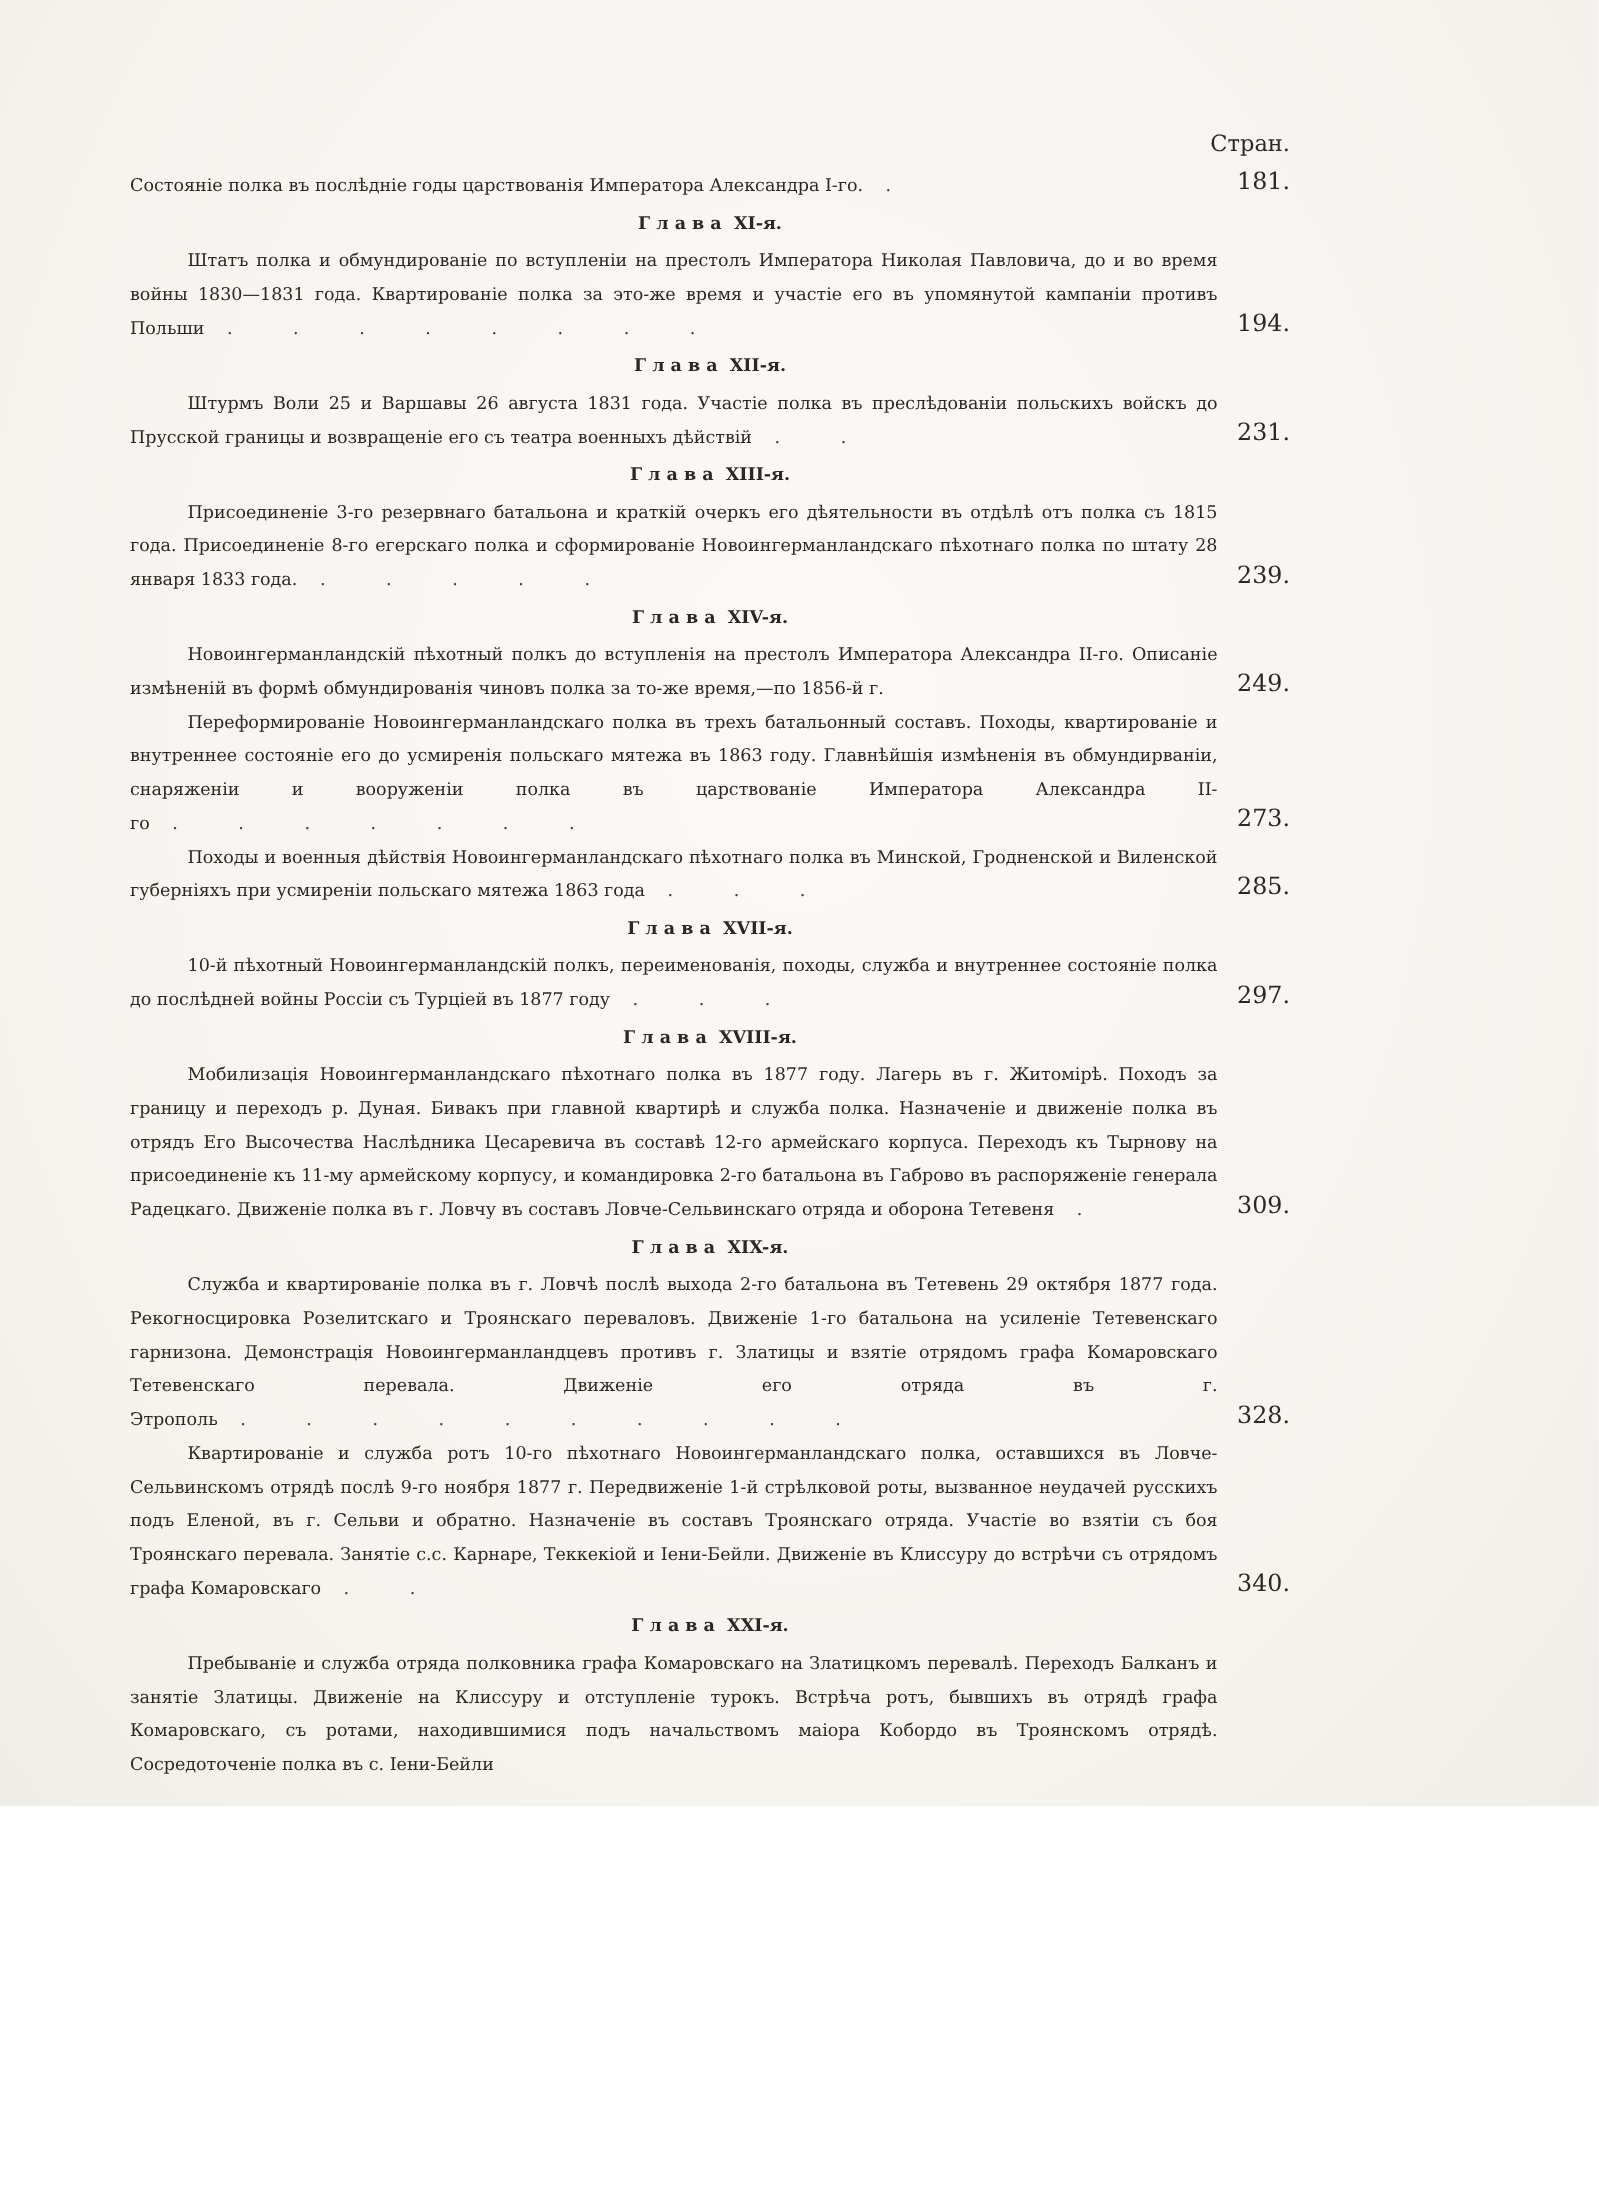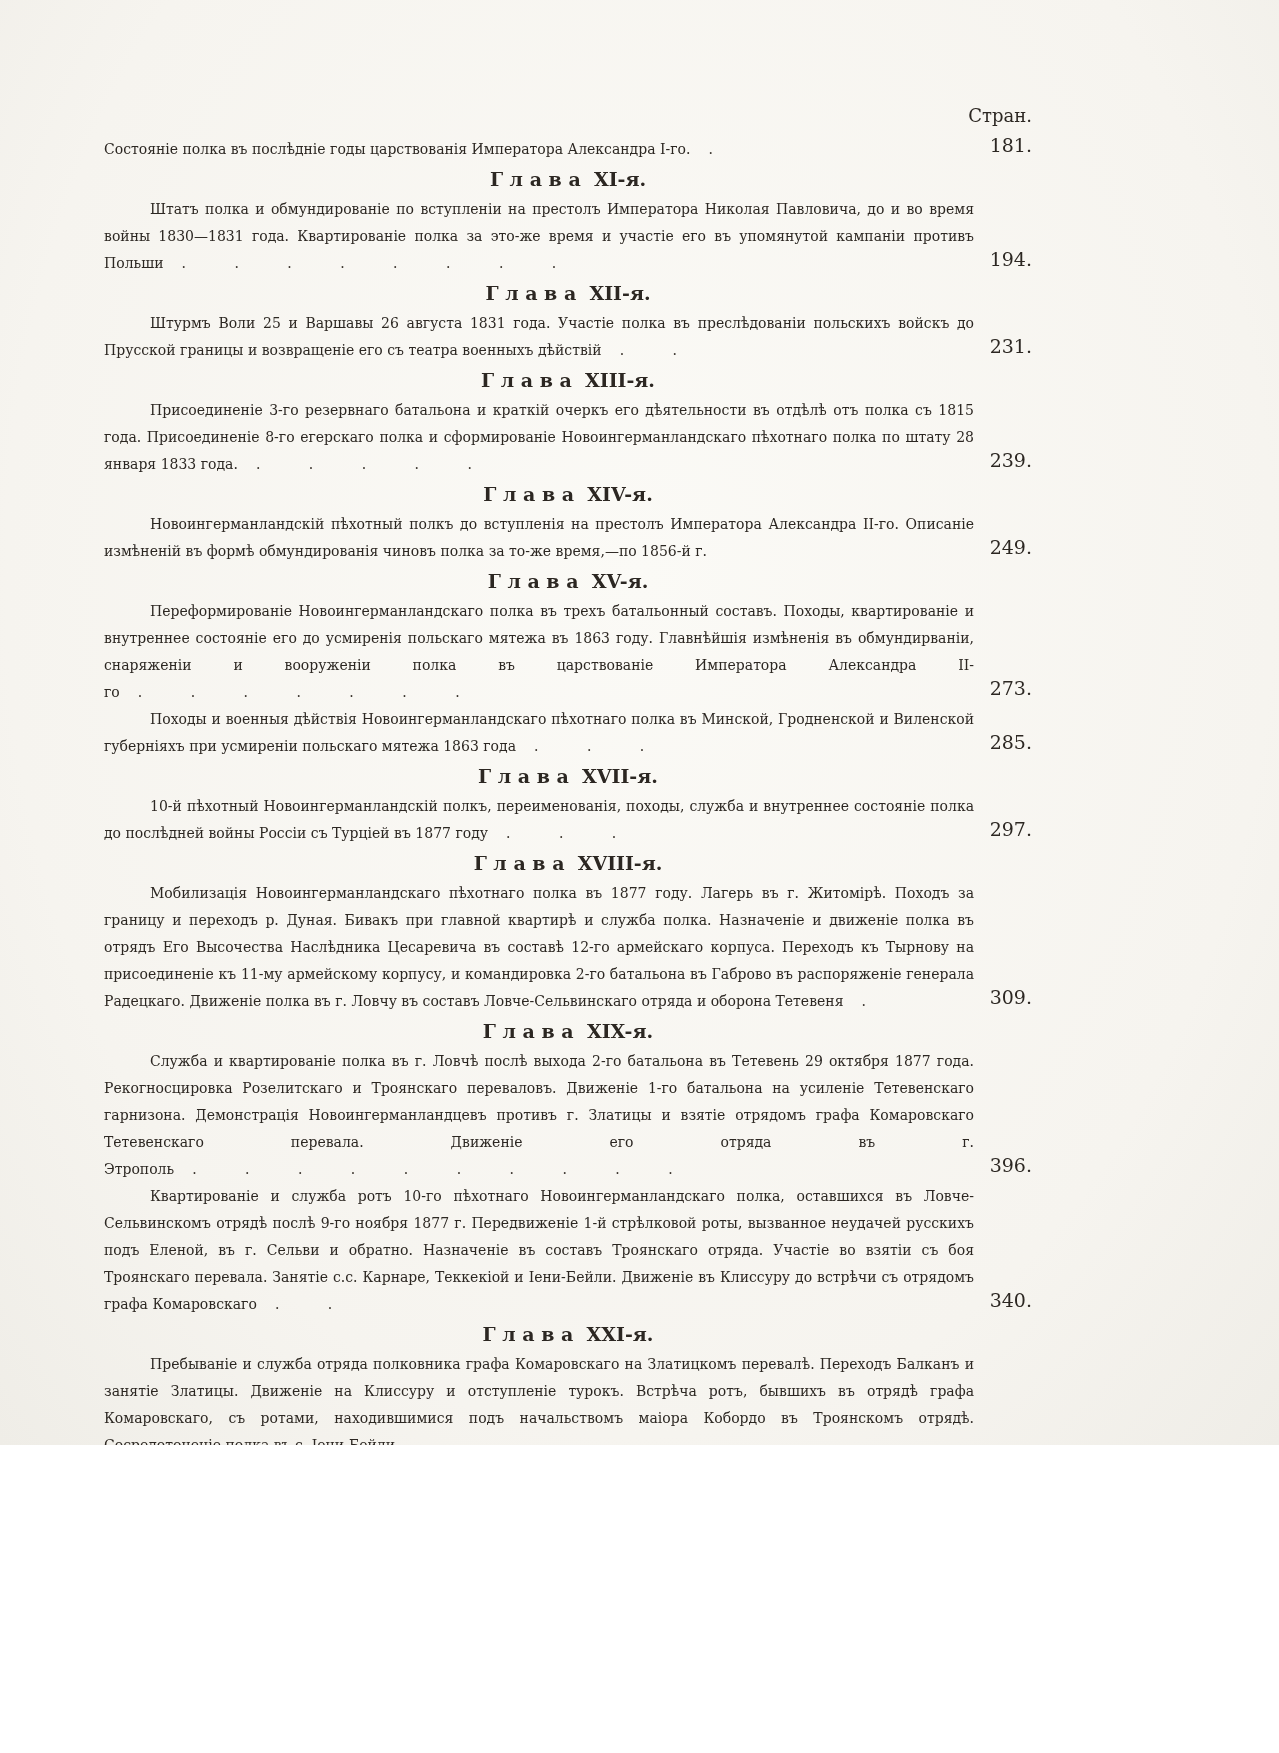--- a/index.html
+++ b/index.html
@@ -20,21 +20,21 @@
   }
   .col-header {
     text-align: right;
     font-size: 18px;
     line-height: 24px;
     margin-bottom: 8px;
   }
   .chapter-heading {
     text-align: center;
     font-weight: 700;
-    font-size: 19px;
+    font-size: 14px;
     line-height: 27px;
     margin: 3px 0;
     white-space: pre;
   }
   .entry-body { position: relative; }
   .entry-text {
     margin: 0 58px 0 0;
     font-size: 14px;
     line-height: 27px;
     text-align: justify;
@@ -104,21 +104,20 @@
 
   <div class="entry">
     <div class="chapter-heading">Г л а в а  XIV-я.</div>
     <div class="entry-body">
       <p class="entry-text"><span class="txt">Новоингерманландскій пѣхотный полкъ до вступленія на престолъ Императора Александра II-го. Описаніе измѣненій въ формѣ обмундированія чиновъ полка за то-же время,—по 1856-й г.</span></p>
       <span class="page-num">249.</span>
     </div>
   </div>
 
   <div class="entry">
-    <div class="chapter-heading">Г л а в а  XV-я.</div>
     <div class="entry-body">
       <p class="entry-text"><span class="txt">Переформированіе Новоингерманландскаго полка въ трехъ батальонный составъ. Походы, квартированіе и внутреннее состояніе его до усмиренія польскаго мятежа въ 1863 году. Главнѣйшія измѣненія въ обмундирваніи, снаряженіи и вооруженіи полка въ царствованіе Императора Александра II-го</span><span class="leader">. . . . . . .</span></p>
       <span class="page-num">273.</span>
     </div>
   </div>
 
   <div class="entry">
     <div class="entry-body">
       <p class="entry-text"><span class="txt">Походы и военныя дѣйствія Новоингерманландскаго пѣхотнаго полка въ Минской, Гродненской и Виленской губерніяхъ при усмиреніи польскаго мятежа 1863 года</span><span class="leader">. . .</span></p>
       <span class="page-num">285.</span>
@@ -138,21 +137,21 @@
     <div class="entry-body">
       <p class="entry-text"><span class="txt">Мобилизація Новоингерманландскаго пѣхотнаго полка въ 1877 году. Лагерь въ г. Житомірѣ. Походъ за границу и переходъ р. Дуная. Бивакъ при главной квартирѣ и служба полка. Назначеніе и движеніе полка въ отрядъ Его Высочества Наслѣдника Цесаревича въ составѣ 12-го армейскаго корпуса. Переходъ къ Тырнову на присоединеніе къ 11-му армейскому корпусу, и командировка 2-го батальона въ Габрово въ распоряженіе генерала Радецкаго. Движеніе полка въ г. Ловчу въ составъ Ловче-Сельвинскаго отряда и оборона Тетевеня</span><span class="leader">.</span></p>
       <span class="page-num">309.</span>
     </div>
   </div>
 
   <div class="entry">
     <div class="chapter-heading">Г л а в а  XIX-я.</div>
     <div class="entry-body">
       <p class="entry-text"><span class="txt">Служба и квартированіе полка въ г. Ловчѣ послѣ выхода 2-го батальона въ Тетевень 29 октября 1877 года. Рекогносцировка Розелитскаго и Троянскаго переваловъ. Движеніе 1-го батальона на усиленіе Тетевенскаго гарнизона. Демонстрація Новоингерманландцевъ противъ г. Златицы и взятіе отрядомъ графа Комаровскаго Тетевенскаго перевала. Движеніе его отряда въ г. Этрополь</span><span class="leader">. . . . . . . . . .</span></p>
-      <span class="page-num">396.</span>
+      <span class="page-num">328.</span>
     </div>
   </div>
 
   <div class="entry">
     <div class="entry-body">
       <p class="entry-text"><span class="txt">Квартированіе и служба ротъ 10-го пѣхотнаго Новоингерманландскаго полка, оставшихся въ Ловче-Сельвинскомъ отрядѣ послѣ 9-го ноября 1877 г. Передвиженіе 1-й стрѣлковой роты, вызванное неудачей русскихъ подъ Еленой, въ г. Сельви и обратно. Назначеніе въ составъ Троянскаго отряда. Участіе во взятіи съ боя Троянскаго перевала. Занятіе с.с. Карнаре, Теккекіой и Іени-Бейли. Движеніе въ Клиссуру до встрѣчи съ отрядомъ графа Комаровскаго</span><span class="leader">. .</span></p>
       <span class="page-num">340.</span>
     </div>
   </div>
 

